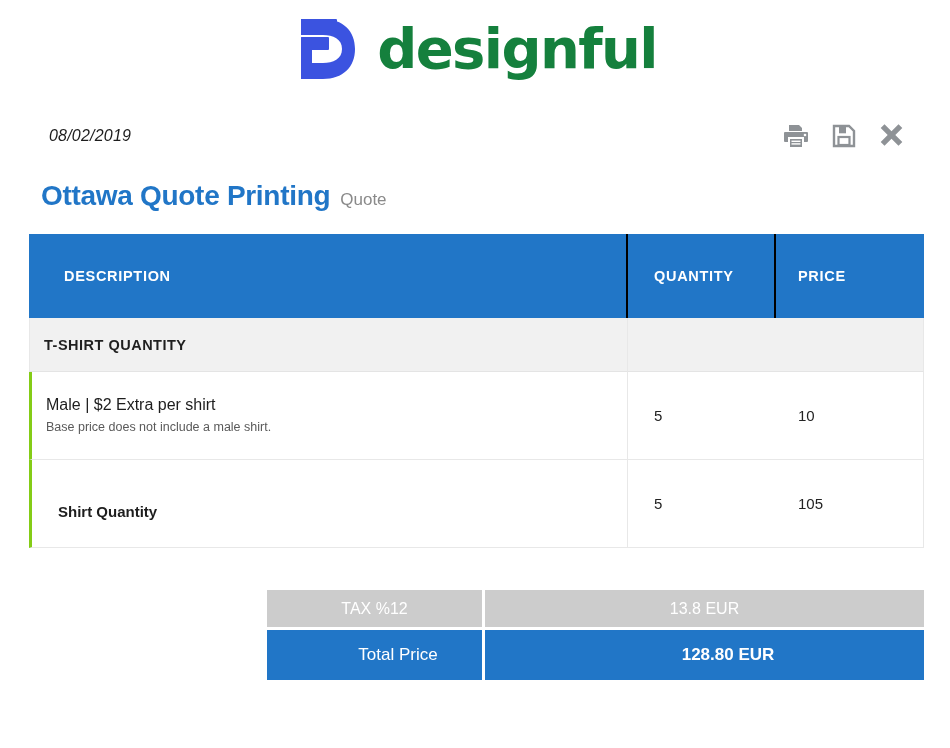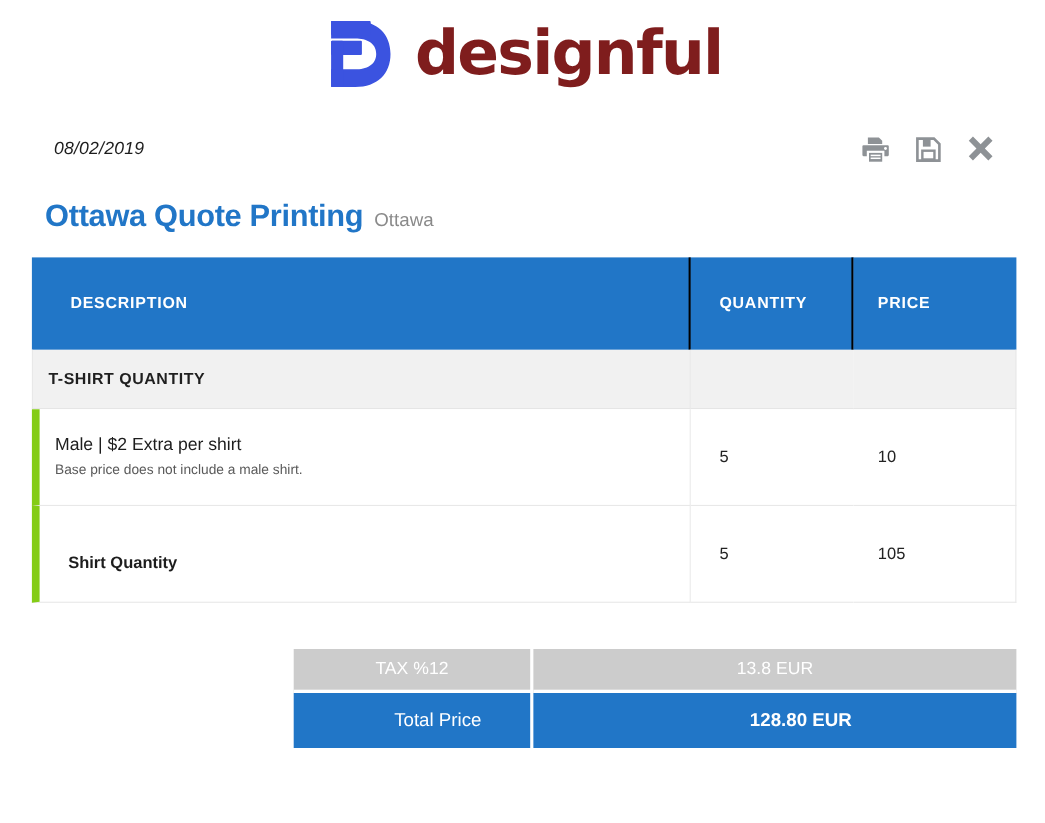--- a/index.html
+++ b/index.html
@@ -37,21 +37,21 @@
   }
   .logo-mark {
     width: 66px;
     height: 68px;
     display: block;
   }
   .brand-wordmark {
     font-size: 56px;
     font-weight: bold;
     letter-spacing: -1.6px;
-    color: #7f1d1d;
+    color: #15803d;
     line-height: 1;
     font-family: "DejaVu Sans", sans-serif;
   }
 
   
   .meta-row {
     display: flex;
     align-items: center;
     justify-content: space-between;
     padding: 26px 24px 0 49px;
@@ -141,21 +141,21 @@
     color: #1f1f1f;
     padding-left: 14px;
   }
   .section-row td.mid,
   .section-row td.last { border-left: none; }
   .section-row td.mid  { border-right: none; }
 
   .item-row td {
     background: #ffffff;
     border-bottom: 1px solid #e8e8e8;
-    border-left: 7px solid #84cc16;
+    border-left: 3px solid #84cc16;
     border-right: 1px solid #e8e8e8;
     height: 88px;
     vertical-align: middle;
     font-size: 15px;
     color: #232323;
   }
   .item-row td.cell-desc  { padding-left: 14px; }
   .item-row td.cell-qty   { padding-left: 26px; border-left: none; border-right: none; }
   .item-row td.cell-price { padding-left: 22px; border-left: none; }
 
@@ -258,21 +258,21 @@
             <path fill="#8e9296" d="M6.5 3.2l7 7 7-7 3.8 3.8-7 7 7 7-3.8 3.8-7-7-7 7L2.7 21l7-7-7-7z"></path>
           </svg>
         </span>
       </button>
 
     </div>
   </div>
 
   <div class="title-row">
     <span class="project-title">Ottawa Quote Printing</span>
-    <span class="doc-type">Ottawa</span>
+    <span class="doc-type">Quote</span>
   </div>
 
   <table class="items-table">
     <thead>
       <tr>
         <th class="col-desc">DESCRIPTION</th>
         <th class="col-qty">QUANTITY</th>
         <th class="col-price">PRICE</th>
       </tr>
     </thead>

